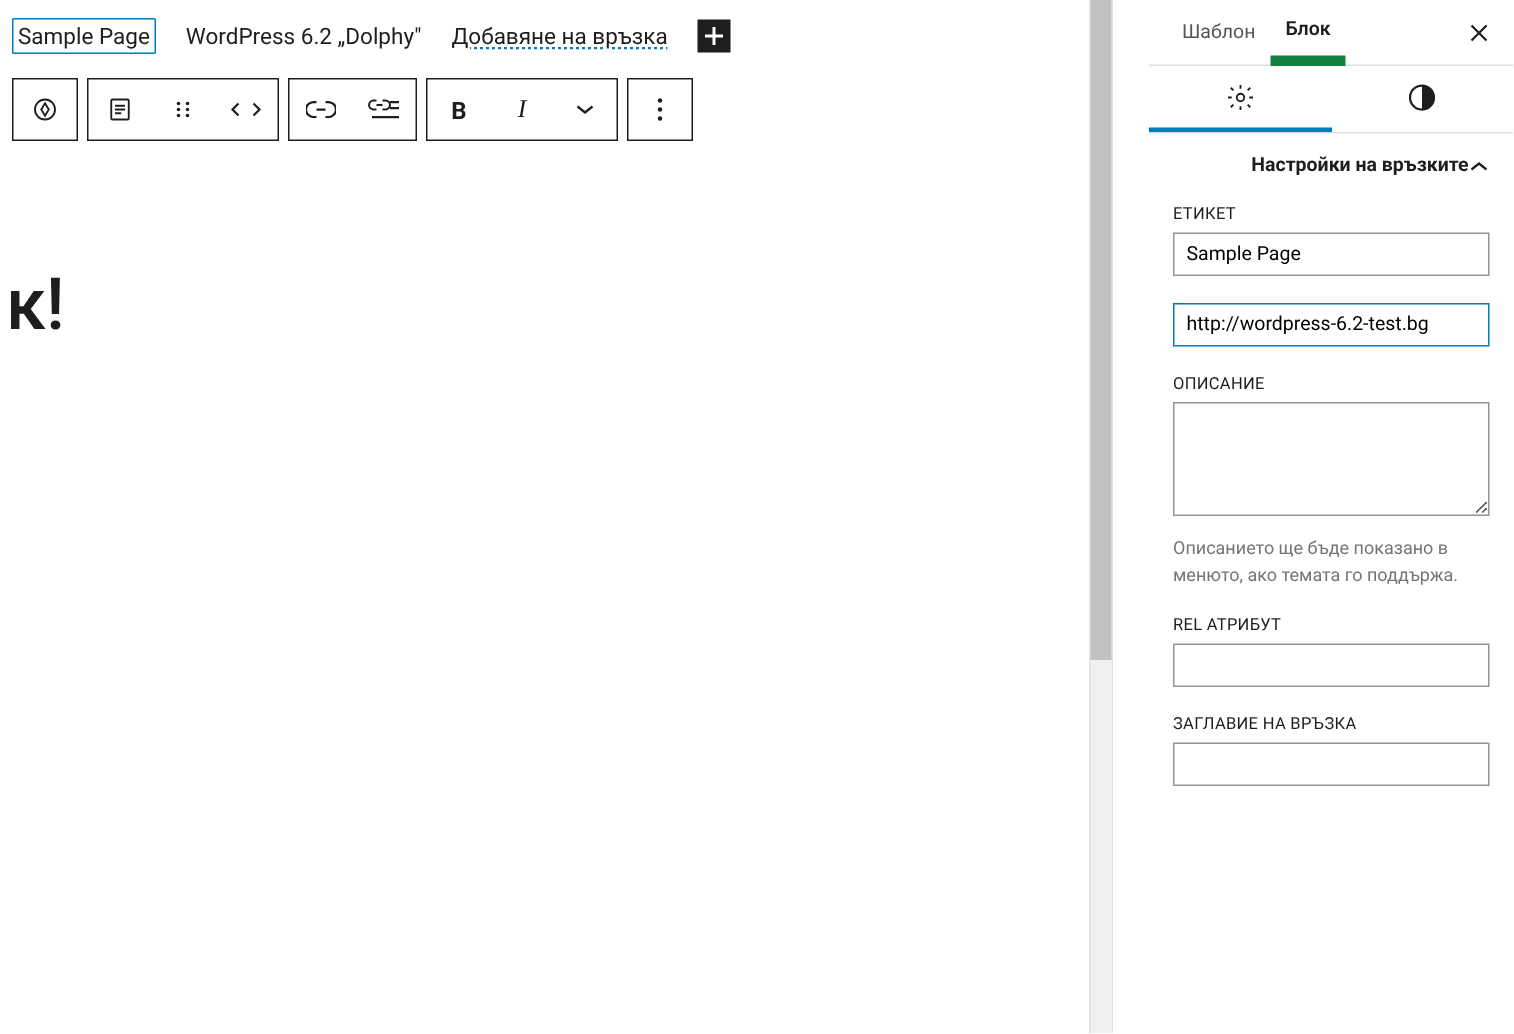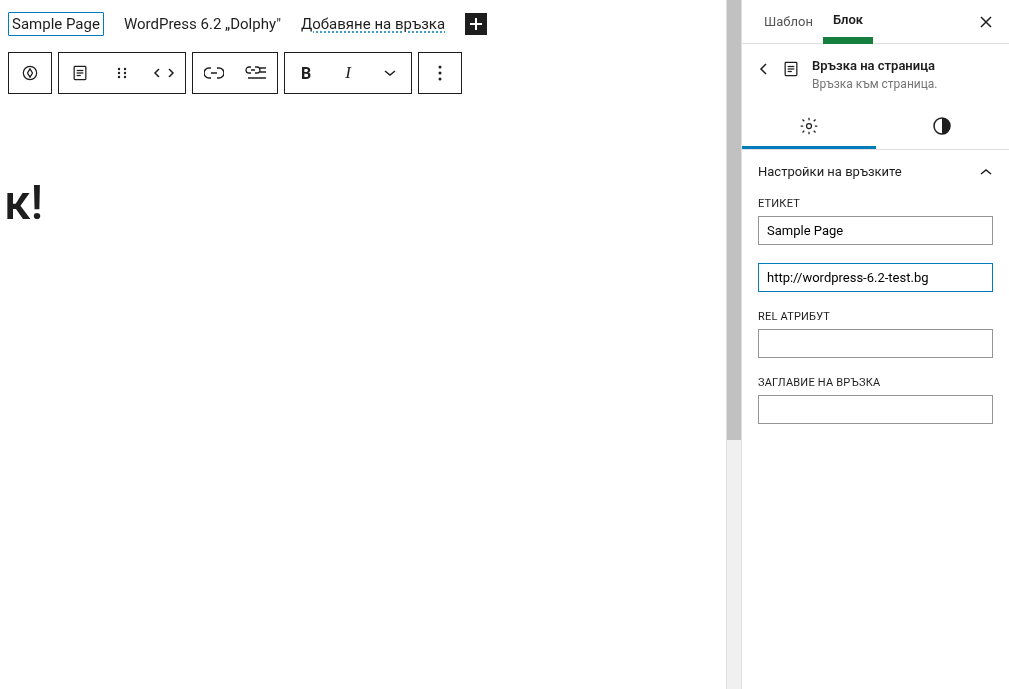--- a/index.html
+++ b/index.html
@@ -86,20 +86,21 @@
       font-weight: 500;
       margin-top: 80px;
       margin-left: -4px;
     }
     
     .sidebar {
       width: 268px;
       border-left: 1px solid #e0e0e0;
       display: flex;
       flex-direction: column;
+      padding-left: 24px;
     }
     .sidebar-tabs {
       display: flex;
       align-items: center;
       border-bottom: 1px solid #e0e0e0;
       padding: 0 12px;
       height: 44px;
     }
     .sidebar-tab {
       padding: 12px 10px;
@@ -155,22 +156,22 @@
     }
     .inspector-tab.active {
       border-bottom: 3px solid #007cba;
     }
     .panel {
       padding: 14px 16px;
     }
     .panel-header {
       display: flex;
       align-items: center;
-      justify-content: space-between;
-      font-weight: 400;
+      justify-content: flex-end;
+      font-weight: 700;
       font-size: 13px;
       cursor: pointer;
     }
     .field {
       margin-top: 18px;
     }
     .field-label {
       font-size: 11px;
       text-transform: uppercase;
       font-weight: 400;
@@ -298,39 +299,20 @@
   <div class="sidebar-tabs">
     <div class="sidebar-tab">Шаблон</div>
     <div class="sidebar-tab active">Блок</div>
     <div class="close-x">
       <svg width="14" height="14" viewBox="0 0 14 14">
           <path d="M2 2l10 10M12 2L2 12" stroke="#1e1e1e" stroke-width="1.5"></path>
         </svg>
     </div>
   </div>
 
-  <div class="block-card">
-    <div class="back-chevron">
-      <svg width="12" height="18" viewBox="0 0 12 18">
-          <path d="M8 4L3 9l5 5" fill="none" stroke="#1e1e1e" stroke-width="1.5"></path>
-        </svg>
-    </div>
-    <div class="block-icon">
-      <svg width="20" height="20" viewBox="0 0 24 24">
-          <rect x="5" y="4" width="14" height="16" rx="1" fill="none" stroke="#1e1e1e" stroke-width="1.5"></rect>
-          <line x1="8" y1="9" x2="16" y2="9" stroke="#1e1e1e" stroke-width="1.5"></line>
-          <line x1="8" y1="12" x2="16" y2="12" stroke="#1e1e1e" stroke-width="1.5"></line>
-          <line x1="8" y1="15" x2="13" y2="15" stroke="#1e1e1e" stroke-width="1.5"></line>
-        </svg>
-    </div>
-    <div>
-      <div class="block-title">Връзка на страница</div>
-      <div class="block-desc">Връзка към страница.</div>
-    </div>
-  </div>
 
   <div class="inspector-tabs">
     <div class="inspector-tab active">
       <svg width="20" height="20" viewBox="0 0 24 24">
           <circle cx="12" cy="12" r="3" fill="none" stroke="#1e1e1e" stroke-width="1.5"></circle>
           <path d="M12 2v3M12 19v3M4.2 4.2l2.1 2.1M17.7 17.7l2.1 2.1M2 12h3M19 12h3M4.2 19.8l2.1-2.1M17.7 6.3l2.1-2.1" stroke="#1e1e1e" stroke-width="1.5"></path>
         </svg>
     </div>
     <div class="inspector-tab">
       <svg width="18" height="18" viewBox="0 0 18 18">
@@ -350,20 +332,25 @@
 
     <div class="field">
       <div class="field-label">ЕТИКЕТ</div>
       <input type="text" value="Sample Page" style="">
     </div>
 
     <div class="field">
       <input type="text" class="focused" value="http://wordpress-6.2-test.bg" style="">
     </div>
 
+    <div class="field">
+      <div class="field-label">ОПИСАНИЕ</div>
+      <textarea style=""></textarea>
+      <div class="field-help">Описанието ще бъде показано в менюто, ако темата го поддържа.</div>
+    </div>
 
     <div class="field">
       <div class="field-label">REL АТРИБУТ</div>
       <input type="text" value="" style="">
     </div>
 
     <div class="field">
       <div class="field-label">ЗАГЛАВИЕ НА ВРЪЗКА</div>
       <input type="text" value="" style="">
     </div>

